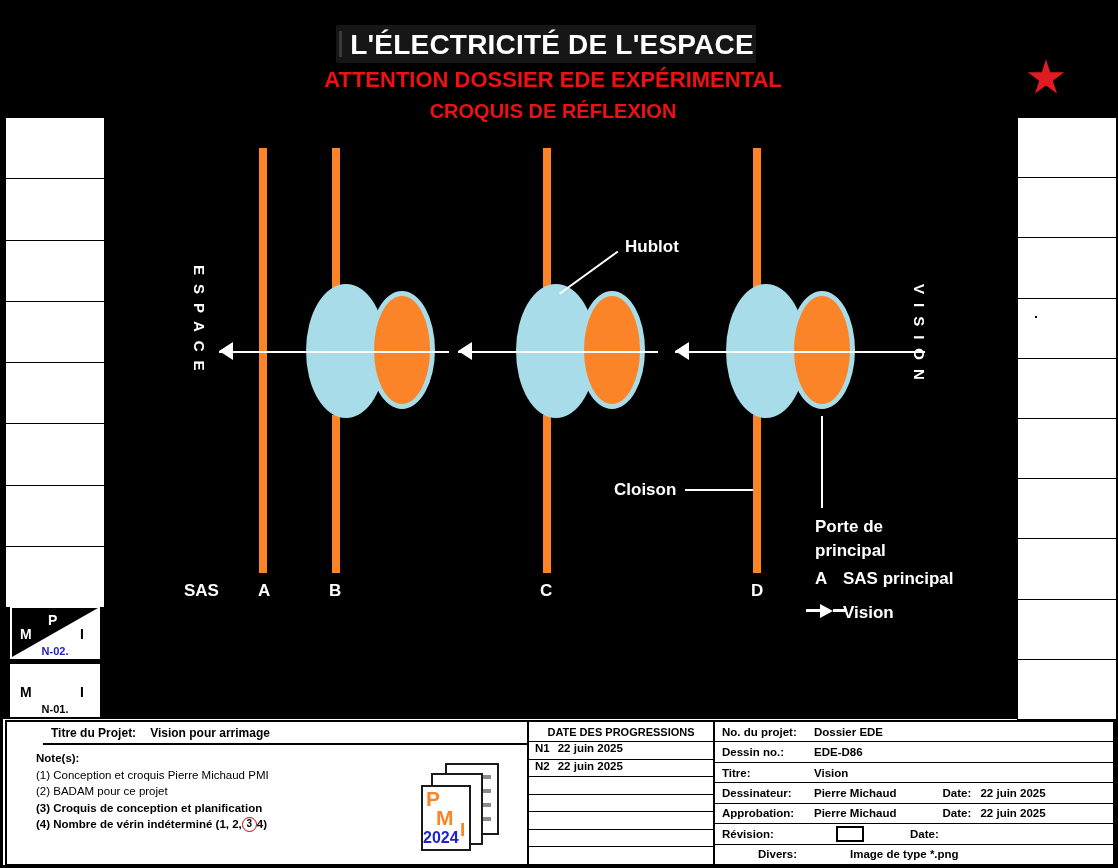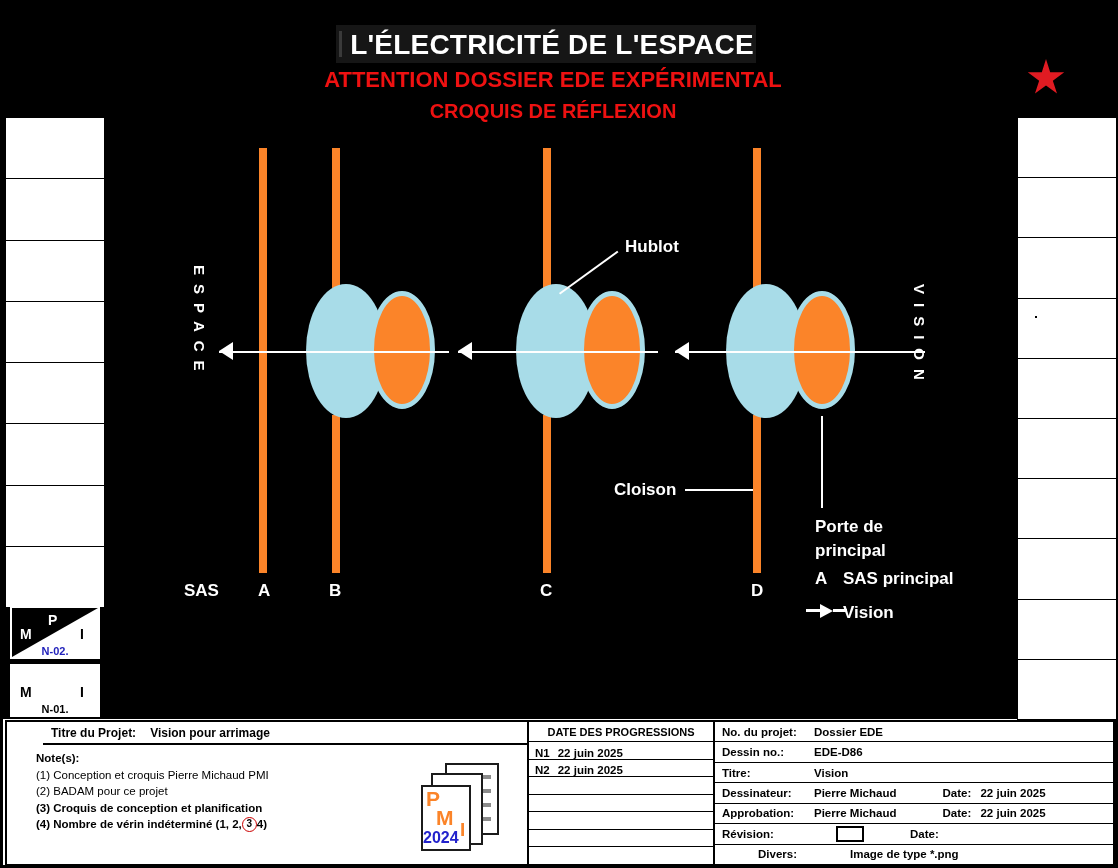--- a/index.html
+++ b/index.html
@@ -265,21 +265,21 @@
     border-right: 2px solid #000000;
     display: flex; flex-direction: column;
   }
   #tb-mid .hdr {
     height: 20px; border-bottom: 1.5px solid #000000;
     display: flex; align-items: center; justify-content: center;
     font-weight: bold; font-size: 11px;
   }
   #tb-mid .row {
     flex: 1; border-bottom: 1.5px solid #000000;
-    display: flex; align-items: flex-end; padding-left: 6px; gap: 8px;
+    display: flex; align-items: flex-start; padding-left: 6px; gap: 8px;
     font-weight: bold; font-size: 11.5px;
   }
   #tb-mid .row:last-child { border-bottom: none; }
 
   #tb-right {
     flex: 1;
     border-top: 2px solid #000000;
     border-bottom: 2px solid #000000;
     border-right: 2px solid #000000;
     display: flex; flex-direction: column;

